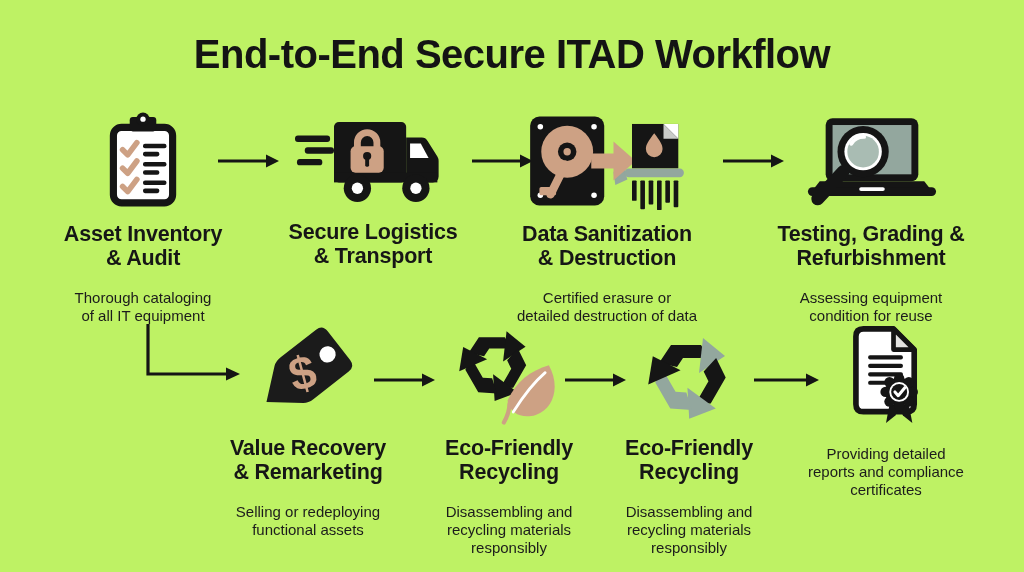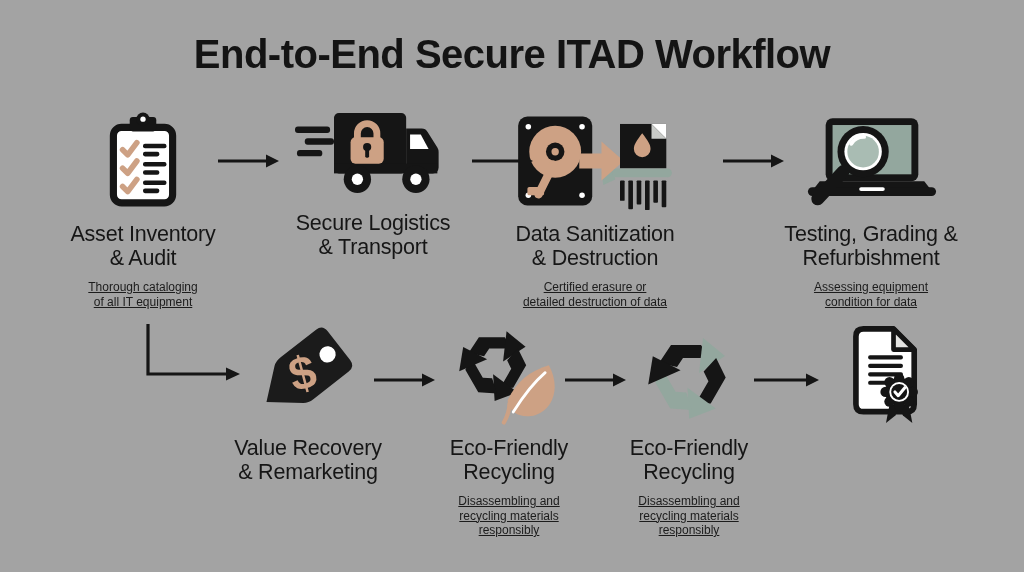--- a/index.html
+++ b/index.html
@@ -1,24 +1,24 @@
 <!DOCTYPE html>
 <html><head>
 <meta charset="utf-8">
 <style>
   html,body{margin:0;padding:0;background:#ffffff;}
-  #page{position:relative;width:1024px;height:572px;background:#a3a3a3;overflow:hidden;
+  #page{position:relative;width:1024px;height:572px;background:#bef264;overflow:hidden;
         font-family:"Liberation Sans", sans-serif;color:#141414;}
   #main-title{position:absolute;top:32px;left:0;width:1024px;text-align:center;
         font-size:40px;font-weight:700;letter-spacing:-0.5px;color:#141414;}
   .step{position:absolute;text-align:center;}
   .icon-wrap{height:102px;display:flex;align-items:center;justify-content:center;}
-  .step-title{margin-top:10px;font-size:21.5px;line-height:1.12;font-weight:400;
+  .step-title{margin-top:10px;font-size:21.5px;line-height:1.12;font-weight:700;
         letter-spacing:-0.2px;white-space:pre-line;color:#161616;}
-  .step-desc{margin-top:10px;font-size:12px;line-height:1.2;white-space:pre-line;color:#1c1c1c;text-decoration:underline;}
+  .step-desc{margin-top:19px;font-size:15px;line-height:1.2;white-space:pre-line;color:#1c1c1c;}
   .arrow{position:absolute;}
   svg{display:block;}
 </style>
 </head>
 <body>
 
 <div id="page">
 
   <div id="main-title">End-to-End Secure ITAD Workflow</div>
 
@@ -43,21 +43,21 @@
             <rect x="37" y="75" width="16" height="4.5" rx="2"></rect>
         </g>
       </svg>
     </div>
     <div class="step-title">Asset Inventory
 &amp; Audit</div>
     <div class="step-desc">Thorough cataloging
 of all IT equipment</div>
   </div>
 
-  <div class="step" style="top:99px;left:268px;width:210px;">
+  <div class="step" style="top:108px;left:268px;width:210px;">
     <div class="icon-wrap">
       <svg width="156" height="94" viewBox="0 0 160 96">
         <g fill="#151515">
           <rect x="0" y="24" width="36" height="6.5" rx="3"></rect>
           <rect x="10" y="36" width="30" height="6.5" rx="3"></rect>
           <rect x="2" y="48" width="26" height="6.5" rx="3"></rect>
           <rect x="40" y="10" width="74" height="62" rx="5"></rect>
           <path d="M114,26 h16 a7,7 0 0 1 6,3.5 l10,16 a9,9 0 0 1 1.3,4.6 V66 a6,6 0 0 1 -6,6 h-27.3 z"></path>
           <rect x="40" y="62" width="106" height="10"></rect>
         </g>
@@ -69,21 +69,21 @@
         <circle cx="64" cy="78" r="14" fill="#151515"></circle>
           <circle cx="64" cy="78" r="5.8" fill="#ffffff"></circle>
         <circle cx="124" cy="78" r="14" fill="#151515"></circle>
           <circle cx="124" cy="78" r="5.8" fill="#ffffff"></circle>
       </svg>
     </div>
     <div class="step-title">Secure Logistics
 &amp; Transport</div>
   </div>
 
-  <div class="step" style="top:110px;left:475px;width:240px;">
+  <div class="step" style="top:110px;left:487px;width:240px;">
     <div class="icon-wrap">
       <svg width="160" height="100" viewBox="0 0 170 108">
         <rect x="2" y="6" width="80" height="96" rx="10" fill="#151515"></rect>
         <circle cx="13" cy="17" r="3" fill="#ffffff"></circle>
           <circle cx="71" cy="17" r="3" fill="#ffffff"></circle>
         <circle cx="13" cy="91" r="3" fill="#ffffff"></circle>
           <circle cx="71" cy="91" r="3" fill="#ffffff"></circle>
         <circle cx="42" cy="44" r="28" fill="#cda184"></circle>
         <circle cx="42" cy="44" r="10" fill="#151515"></circle>
           <circle cx="42" cy="44" r="4" fill="#cda184"></circle>
@@ -123,21 +123,21 @@
         <path d="M42,58 L16,86" stroke="#151515" stroke-width="13" stroke-linecap="round"></path>
         <circle cx="62" cy="38" r="26" fill="#151515"></circle>
         <circle cx="62" cy="38" r="19" fill="#ffffff"></circle>
         <circle cx="62" cy="38" r="16" fill="#a9bcb3"></circle>
         <path d="M50,30 a15,15 0 0 1 13,-7" stroke="#ffffff" stroke-width="4" stroke-linecap="round" fill="none"></path>
       </svg>
     </div>
     <div class="step-title">Testing, Grading &amp;
 Refurbishment</div>
     <div class="step-desc">Assessing equipment
-condition for data</div>
+condition for reuse</div>
   </div>
 
   <div class="arrow" style="top:151px;left:216px;">
     <svg width="64" height="20" viewBox="0 0 64 20">
         <line x1="2" y1="10" x2="51" y2="10" stroke="#151515" stroke-width="3.2"></line>
         <polygon points="50,3.5 63,10 50,16.5" fill="#151515"></polygon>
       </svg>
   </div>
   <div class="arrow" style="top:151px;left:470px;">
     <svg width="64" height="20" viewBox="0 0 64 20">
@@ -164,20 +164,22 @@
       <svg width="102" height="102" viewBox="0 0 100 100" style="margin-left:16px;">
         <g transform="translate(0,14) rotate(-38 50 50)">
           <path d="M4,30 L32,7 Q36,4 42,4 L86,4 Q94,4 94,12 L94,48 Q94,56 86,56 L42,56 Q36,56 32,53 Z" fill="#1b1b1b"></path>
           <circle cx="80" cy="30" r="8" fill="#ffffff"></circle>
         </g>
         <text x="37" y="64" transform="rotate(-15 37 49)" text-anchor="middle" font-family="Liberation Sans, sans-serif" font-size="46" font-weight="700" fill="#cda184">$</text>
       </svg>
     </div>
     <div class="step-title">Value Recovery
 &amp; Remarketing</div>
+    <div class="step-desc">Selling or redeploying
+functional assets</div>
   </div>
 
   <div class="step" style="top:324px;left:419px;width:180px;">
     <div class="icon-wrap">
       <svg width="108" height="100" viewBox="0 0 115 105">
         <g transform="translate(-4,-6) scale(0.92)" fill="#151515">
           <g>
             <path d="M20,38 L32,20 L62,20 L70,33 L44,33 L38,42 Z"></path>
             <polygon points="64,13 86,31 60,48"></polygon>
           </g>
@@ -248,20 +250,23 @@
           <circle cx="53.7" cy="61.7" r="5.5"></circle>
             <circle cx="74.3" cy="61.7" r="5.5"></circle>
           <circle cx="53.7" cy="82.3" r="5.5"></circle>
             <circle cx="74.3" cy="82.3" r="5.5"></circle>
         </g>
         <circle cx="64" cy="72" r="10.5" fill="#ffffff"></circle>
         <circle cx="64" cy="72" r="8.5" fill="#151515"></circle>
         <path d="M59.5,72 l3.5,4 l7,-8.5" stroke="#ffffff" stroke-width="3.2" fill="none" stroke-linecap="round" stroke-linejoin="round"></path>
       </svg>
     </div>
+    <div class="step-desc">Providing detailed
+reports and compliance
+certificates</div>
   </div>
 
   <div class="arrow" style="top:370px;left:372px;">
     <svg width="64" height="20" viewBox="0 0 64 20">
         <line x1="2" y1="10" x2="51" y2="10" stroke="#151515" stroke-width="3.2"></line>
         <polygon points="50,3.5 63,10 50,16.5" fill="#151515"></polygon>
       </svg>
   </div>
   <div class="arrow" style="top:370px;left:563px;">
     <svg width="64" height="20" viewBox="0 0 64 20">

